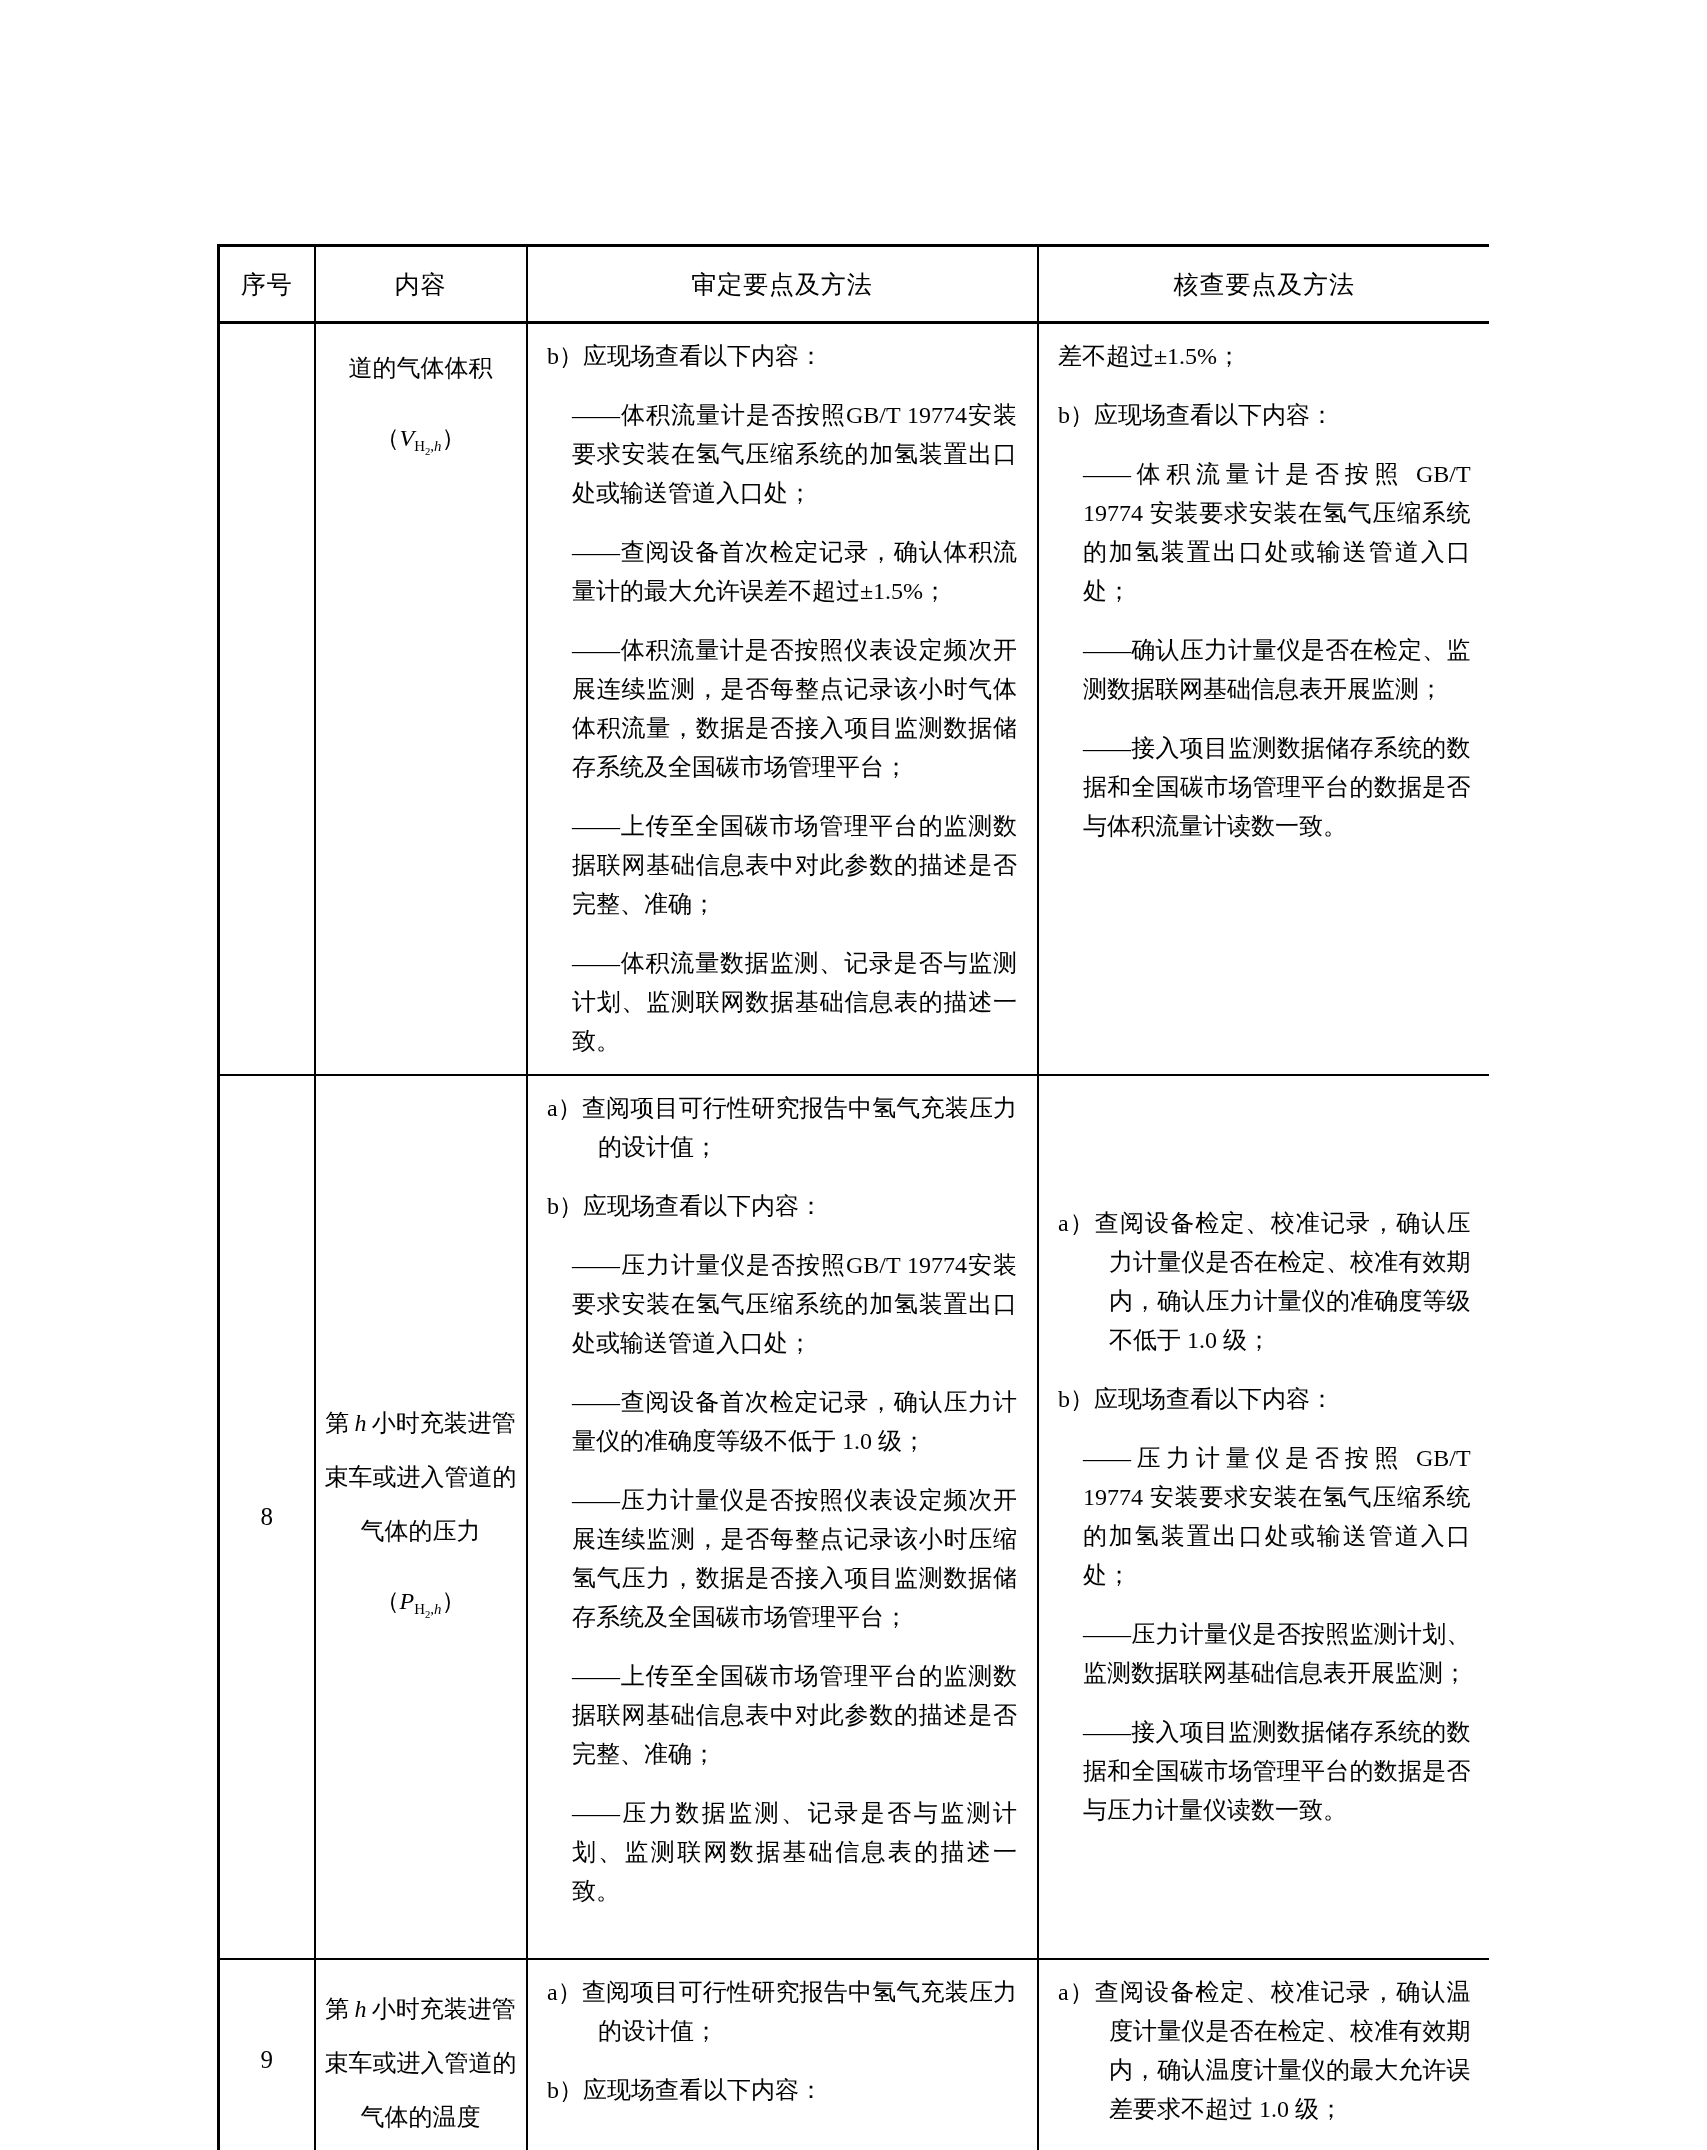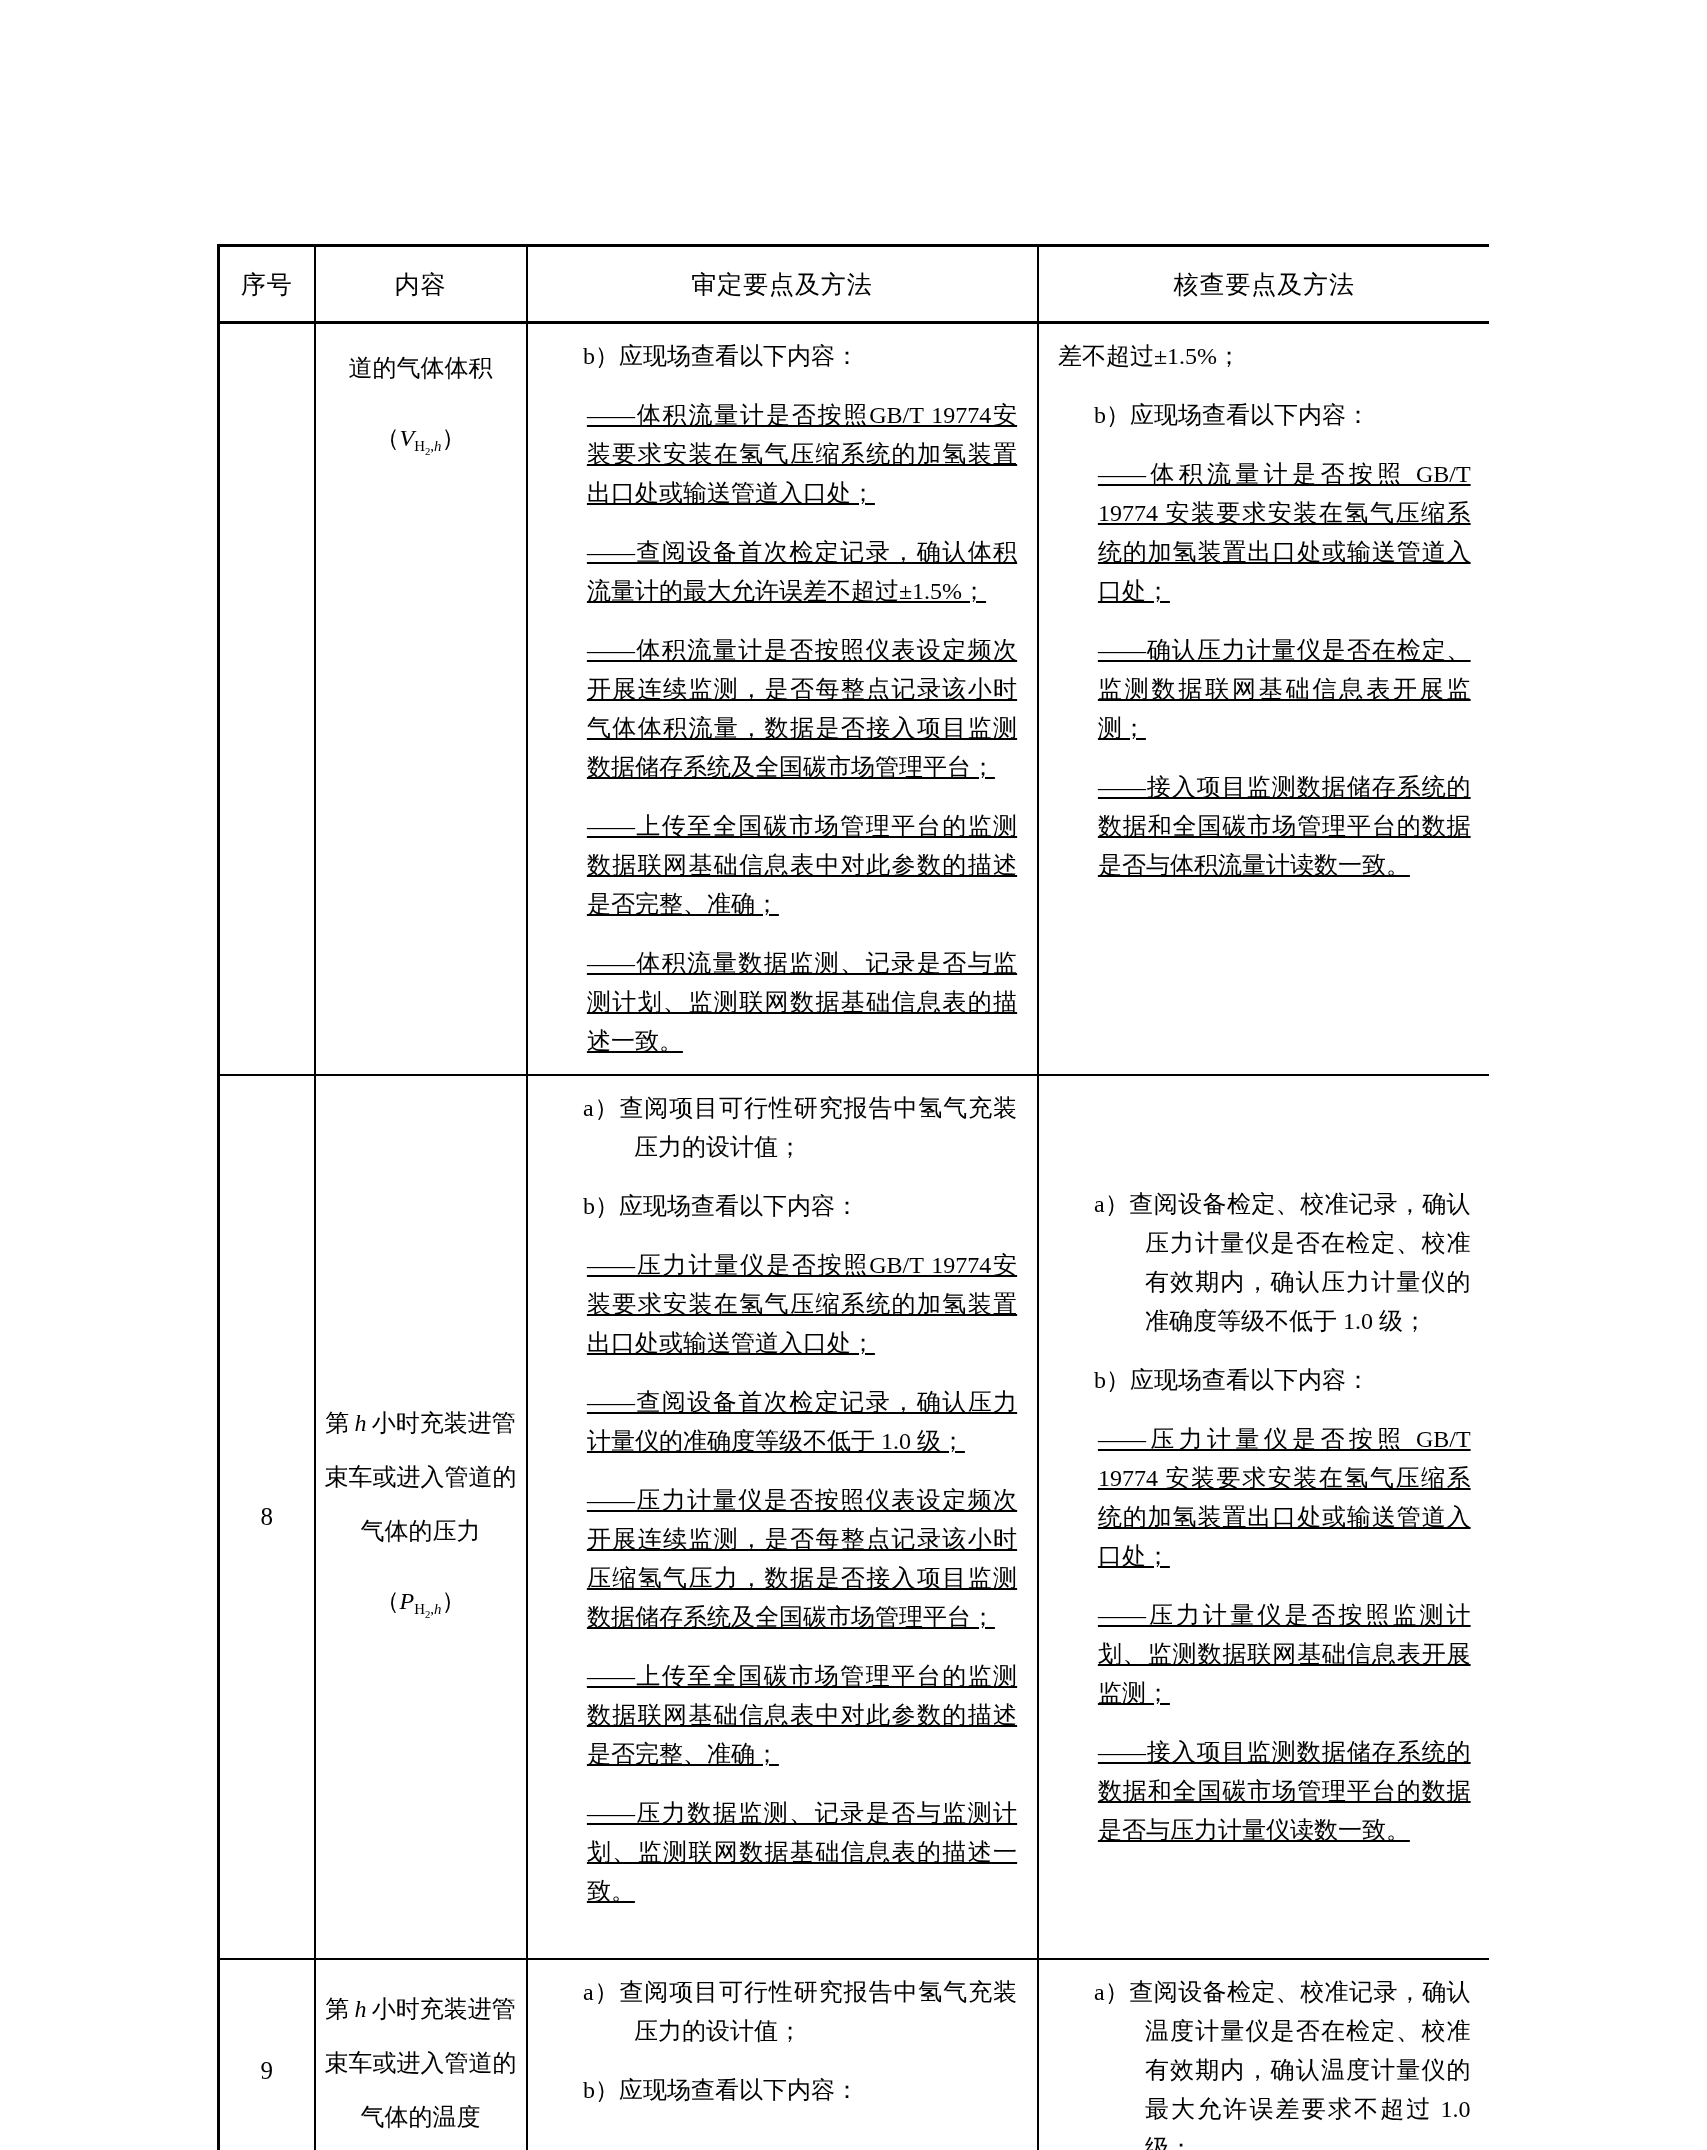--- a/index.html
+++ b/index.html
@@ -63,23 +63,22 @@
     vertical-align: top;
   }
   td.v-top { vertical-align: top; }
   td.v-mid { vertical-align: middle; }
 
   .p { margin: 0; }
   .p + .p { margin-top: 20px; }
   .p-let {
     padding-left: 51px;
     text-indent: -51px;
-    margin-left: 36px;
   }
-  .p-dash { margin-left: 40px; text-decoration: underline; }
+  .p-dash { margin-left: 25px; }
   .p-cont { }
 
   .iv { font-style: italic; }
   .hvar { font-style: italic; margin: 0 5.2px; }
 
   .formula-line {
     margin-top: 22.4px;
     text-align: center;
     line-height: 47px;
   }

